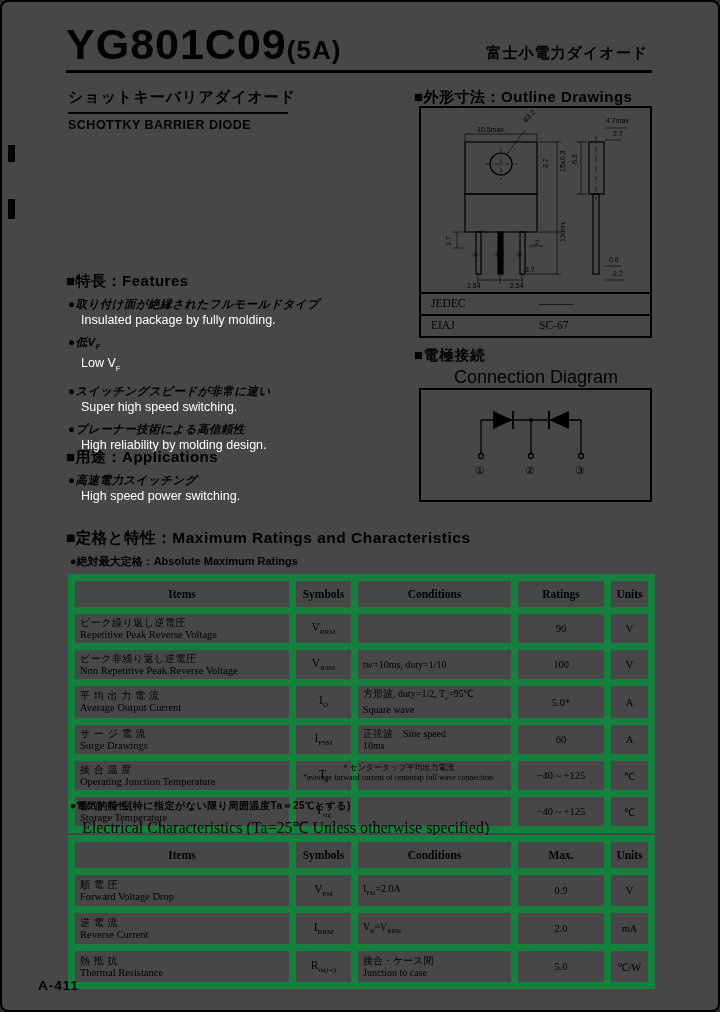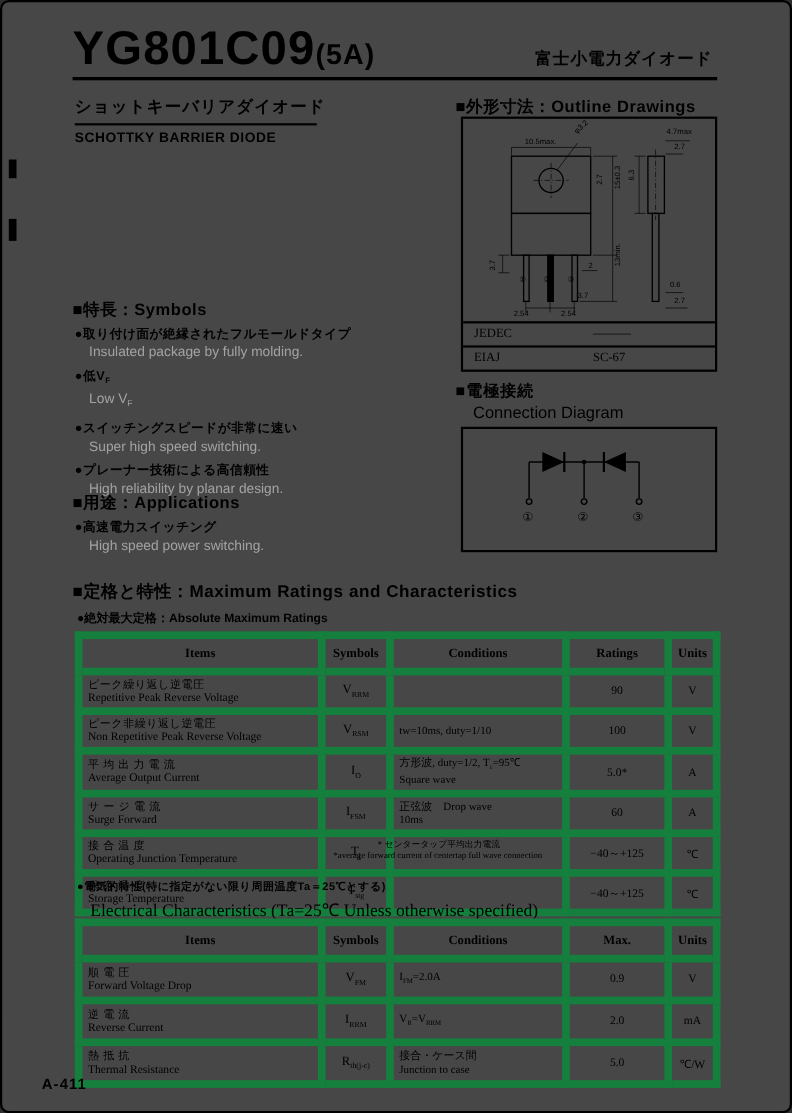--- a/index.html
+++ b/index.html
@@ -30,29 +30,29 @@
   
   .outline-heading{left:412px;top:86px;}
   .outline-box{left:417px;top:104px;width:233px;height:232px;border:2px solid #000;box-sizing:border-box;}
   .outline-svg{position:absolute;left:0;top:0;}
   .pkg-row{position:absolute;left:0;width:100%;border-top:2px solid #000;box-sizing:border-box;}
   .pkg-row .lbl{position:absolute;left:10px;top:3px;font-size:11.5px;}
   .pkg-row .val{position:absolute;left:118px;top:3px;font-size:11.5px;}
   .dim{position:absolute;font-size:7px;line-height:8px;white-space:nowrap;transform-origin:left top;}
 
   .conn-heading-jp{left:412px;top:344px;font-size:14.5px;font-weight:bold;letter-spacing:1px;}
-  .conn-heading-en{left:428px;top:365px;font-size:15px;}
+  .conn-heading-en{left:452px;top:365px;font-size:18px;}
   .conn-box{left:417px;top:386px;width:233px;height:114px;border:2px solid #000;box-sizing:border-box;}
   .pin-label{position:absolute;top:74px;font-size:11px;}
 
   
   .features-heading{left:64px;top:270px;}
   .feature-list{left:66px;top:294px;width:340px;}
-  .f-jp{font-size:11.5px;font-weight:bold;line-height:16px;letter-spacing:0.5px;}
-  .f-en{font-size:12.5px;line-height:16px;padding-left:13px;margin-bottom:6px;color:#a3a3a3;}
+  .f-jp{font-size:11.5px;font-weight:bold;line-height:16px;letter-spacing:0.5px;font-style:italic;}
+  .f-en{font-size:12.5px;line-height:16px;padding-left:13px;margin-bottom:6px;color:#ffffff;}
   .applications-heading{left:64px;top:446px;}
   .app-list{left:66px;top:470px;width:340px;}
 
   
   .ratings-heading{left:64px;top:526px;font-size:15.5px;}
   .abs-heading{left:68px;top:552px;font-size:11px;font-weight:bold;}
   table.spec{position:absolute;border-collapse:collapse;border:2px solid #000;table-layout:fixed;}
   .t1{left:66px;top:572px;width:582px;}
   .t2{left:66px;top:833px;width:582px;}
   table.spec th,table.spec td{border:7px solid #15803d;padding:2px 5px;vertical-align:middle;}
@@ -188,37 +188,37 @@
         <polygon points="72,21 72,39 92,30"></polygon>
         <polygon points="148,21 148,39 128,30"></polygon>
         <circle cx="110" cy="30" r="2"></circle>
       </g>
     </svg>
     <span class="pin-label" style="left:54px;">①</span>
     <span class="pin-label" style="left:104px;">②</span>
     <span class="pin-label" style="left:154px;">③</span>
   </div>
 
-  <div class="abs heading features-heading">■特長：Symbols</div>
+  <div class="abs heading features-heading">■特長：Features</div>
   <div class="abs feature-list">
     <div>
       <div class="f-jp"><span>●取り付け面が絶縁されたフルモールドタイプ</span></div>
       <div class="f-en"><span>Insulated package by fully molding.</span></div>
     </div>
     <div>
       <div class="f-jp"><span>●低V</span><sub>F</sub></div>
       <div class="f-en"><span>Low V</span><sub>F</sub></div>
     </div>
     <div>
       <div class="f-jp"><span>●スイッチングスピードが非常に速い</span></div>
       <div class="f-en"><span>Super high speed switching.</span></div>
     </div>
     <div>
       <div class="f-jp"><span>●プレーナー技術による高信頼性</span></div>
-      <div class="f-en"><span>High reliability by planar design.</span></div>
+      <div class="f-en"><span>High reliability by molding design.</span></div>
     </div>
   </div>
 
   <div class="abs heading applications-heading">■用途：Applications</div>
   <div class="abs app-list">
     <div>
       <div class="f-jp"><span>●高速電力スイッチング</span></div>
       <div class="f-en"><span>High speed power switching.</span></div>
     </div>
   </div>
@@ -270,24 +270,24 @@
             <div class="cell-en">Average Output Current</div>
           </td>
         <td class="cell-sym"><span>I</span><sub>O</sub></td>
         <td class="cell-cond"><span>方形波, duty=1/2,  T</span><sub>c</sub><span>=95℃</span><br><span>Square wave</span></td>
         <td class="cell-rate">5.0*</td>
         <td class="cell-unit">A</td>
       </tr>
       <tr>
         <td>
             <div class="cell-jp">サ ー ジ 電 流</div>
-            <div class="cell-en">Surge Forward</div>
+            <div class="cell-en">Surge Drawings</div>
           </td>
         <td class="cell-sym"><span>I</span><sub>FSM</sub></td>
-        <td class="cell-cond"><span>正弦波　Drop wave</span><br><span>10ms</span></td>
+        <td class="cell-cond"><span>正弦波　Sine speed</span><br><span>10ms</span></td>
         <td class="cell-rate">60</td>
         <td class="cell-unit">A</td>
       </tr>
       <tr>
         <td>
             <div class="cell-jp">接 合 温 度</div>
             <div class="cell-en">Operating Junction Temperature</div>
           </td>
         <td class="cell-sym"><span>T</span><sub>j</sub></td>
         <td class="cell-cond"></td>

